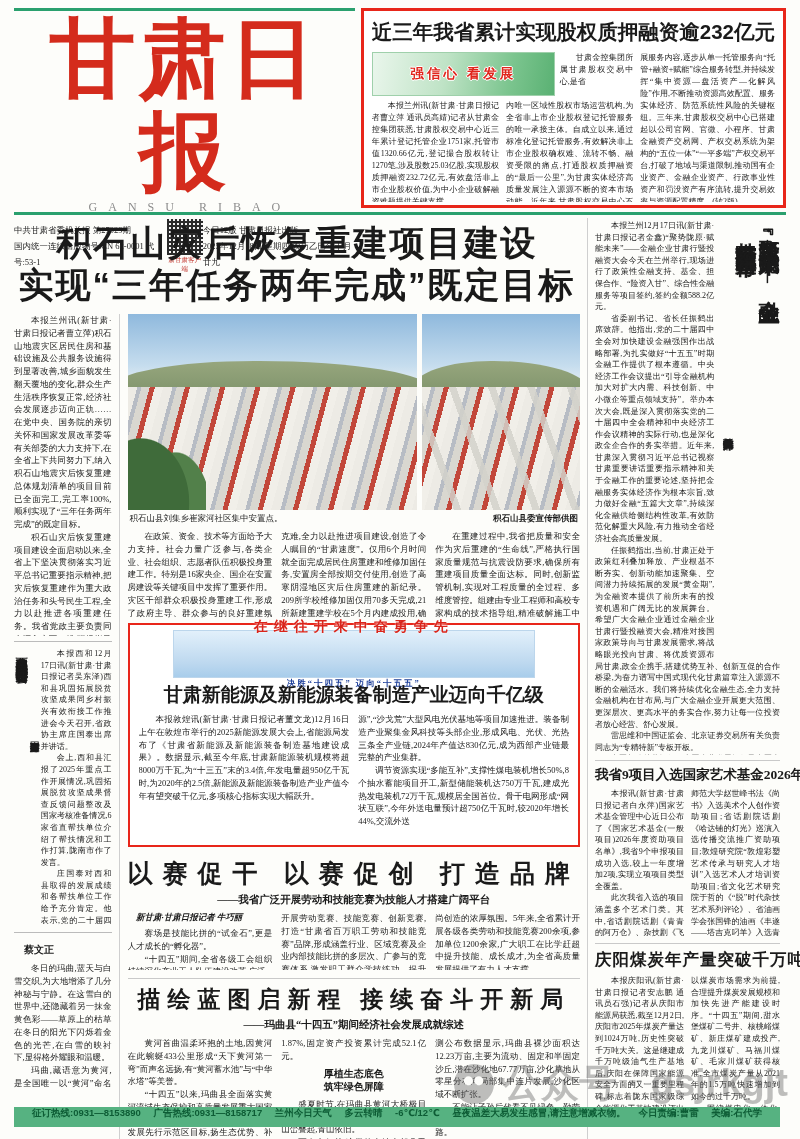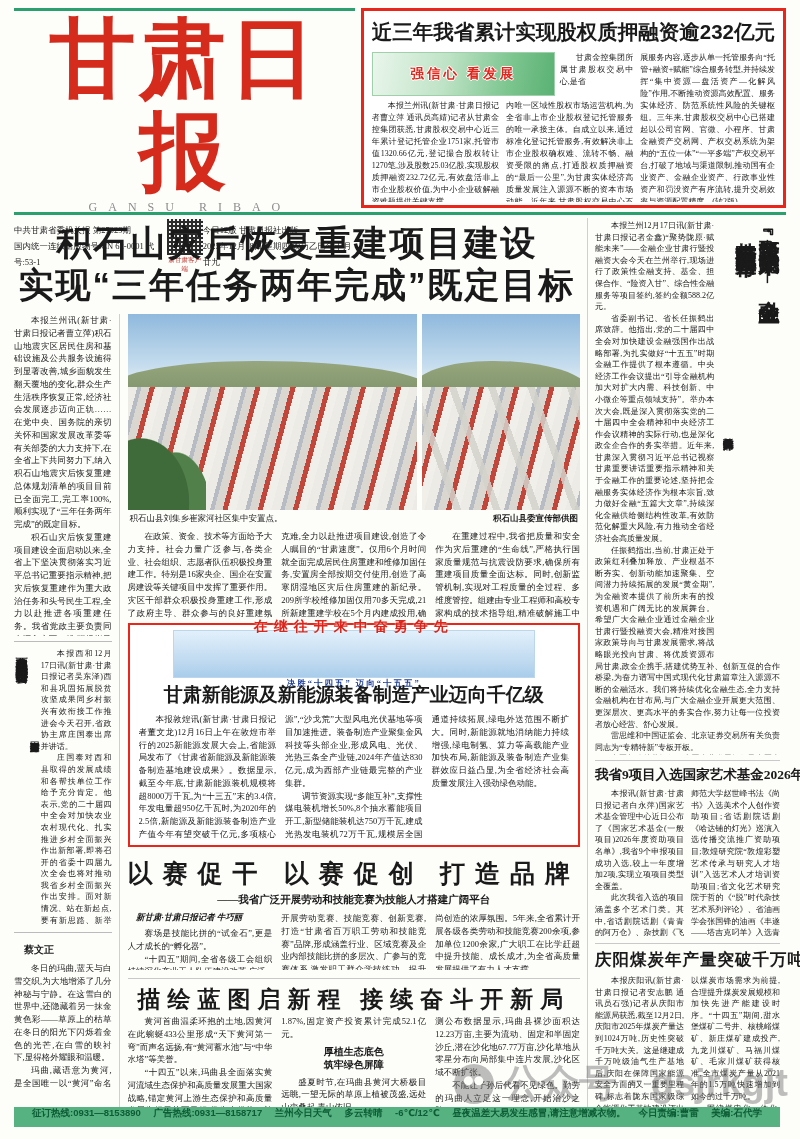--- a/index.html
+++ b/index.html
@@ -205,20 +205,21 @@
             <p class="indent">本报兰州讯(新甘肃·甘肃日报记者曹立萍)积石山地震灾区居民住房和基础设施及公共服务设施得到显著改善,城乡面貌发生翻天覆地的变化,群众生产生活秩序恢复正常,经济社会发展逐步迈向正轨……在党中央、国务院的亲切关怀和国家发展改革委等有关部委的大力支持下,在全省上下共同努力下,纳入积石山地震灾后恢复重建总体规划清单的项目目前已全面完工,完工率100%,顺利实现了“三年任务两年完成”的既定目标。</p>
             <p class="indent">积石山灾后恢复重建项目建设全面启动以来,全省上下坚决贯彻落实习近平总书记重要指示精神,把灾后恢复重建作为重大政治任务和头号民生工程,全力以赴推进各项重建任务。我省党政主要负责同志深入灾区一线,现场指导工作,协调解决项目推进中的难点堵点问题;省直相关部门组建工作专班,确保各项部署落实到位,灾区州县同步成立专责组,层层压实责任,形成上下联动、协同推进的强有力组织保障体系。坚持科学规划引领,明确重建工作实施路径。创新工作推进机制,全面实行清单化台账管理,实行周调度和挂图作战,实现对项目的精准管理。同时,持续优化审批流程,大幅压缩前期工作时间,推动项目早开工、早建设。</p>
 
           </div>
 
           <div class="xihe">
             <div class="vhead-x">西和县巩固拓展脱贫攻坚成果同乡村振兴有效衔接工作推进会召开</div>
             <div class="vbyline-x">庄国泰出席并讲话</div>
             <div class="xihe-body">
               <p class="indent">本报西和12月17日讯(新甘肃·甘肃日报记者吴东泽)西和县巩固拓展脱贫攻坚成果同乡村振兴有效衔接工作推进会今天召开,省政协主席庄国泰出席并讲话。</p>
+              <p class="indent">会上,西和县汇报了2025年重点工作开展情况,巩固拓展脱贫攻坚成果督查反馈问题整改及国家考核准备情况,6家省直帮扶单位介绍了帮扶情况和工作打算,陇南市作了发言。</p>
               <p class="indent">庄国泰对西和县取得的发展成绩和各帮扶单位工作给予充分肯定。他表示,党的二十届四中全会对加快农业农村现代化、扎实推进乡村全面振兴作出新部署,即将召开的省委十四届九次全会也将对推动我省乡村全面振兴作出安排。面对新情况、站在新起点,要有新思路、新举措、新作为,不断推动乡村全面振兴迈上新台阶。西和县发展规划要再明晰,按照省委部署要求,立足资源禀赋、因地制宜谋划未来5年乃至更长时期的工作思路、目标任务和重点举措,提升县域经济发展综合实力,不断提高农村基础设施完备度、公共服务便利度、人居环境舒适度,抓住机遇加快补齐短板弱项,富民产业发展要再加力,不断延伸产业链、提升价值链,注重开发农业的多种功能。(转2版)</p>
             </div>
           </div>
 
           <div class="essay">
             <div class="essay-byline">蔡文正</div>
             <p class="indent">冬日的玛曲,蓝天与白雪交织,为大地增添了几分神秘与宁静。在这雪白的世界中,还隐藏着另一抹金黄色彩——草原上的枯草在冬日的阳光下闪烁着金色的光芒,在白雪的映衬下,显得格外耀眼和温暖。</p>
             <p class="indent">玛曲,藏语意为黄河,是全国唯一以“黄河”命名的县,坐落于青藏高原东部边缘,地处甘、青、川三省交界,平均海拔3600米,草原面积占县域总面积的90%以上,是甘肃省主要的牧区和唯一的纯牧业县,境内畜牧、矿业、水电、旅游、藏药材、风能、太阳能等资源丰富,生态地位突出,是维系黄河中下游地区生态安全的天然屏障。这片被</p>
           </div>
         </div>
@@ -264,23 +265,20 @@
             <div class="e-head">甘肃新能源及新能源装备制造产业迈向千亿级</div>
             <div class="threecol energy-cols">
               <div class="col">
                 <p class="indent">本报敦煌讯(新甘肃·甘肃日报记者董文龙)12月16日上午在敦煌市举行的2025新能源发展大会上,省能源局发布了《甘肃省新能源及新能源装备制造基地建设成果》。数据显示,截至今年底,甘肃新能源装机规模将超8000万千瓦,为“十三五”末的3.4倍,年发电量超950亿千瓦时,为2020年的2.5倍,新能源及新能源装备制造产业产值今年有望突破千亿元,多项核心指标实现大幅跃升。</p>
 
               </div>
               <div class="col">
                 <p>源”,“沙戈荒”大型风电光伏基地等项目加速推进。装备制造产业聚集金风科技等头部企业,形成风电、光伏、光热三条全产业链,2024年产值达830亿元,成为西部产业链最完整的产业集群。</p>
                 <p class="indent">调节资源实现“多能互补”,支撑性煤电装机增长50%,8个抽水蓄能项目开工,新型储能装机达750万千瓦,建成光热发电装机72万千瓦,规模居全国首位。骨干电网形成“网状互联”,今年外送电量预计超750亿千瓦时,较2020年增长44%,交流外送</p>
               </div>
-              <div class="col">
-                <p>通道持续拓展,绿电外送范围不断扩大。同时,新能源就地消纳能力持续增强,绿电制氢、算力等高载能产业加快布局,新能源及装备制造产业集群效应日益凸显,为全省经济社会高质量发展注入强劲绿色动能。</p>
-              </div>
             </div>
           </div>
 
           <div class="contest">
             <div class="c-head">以赛促干 以赛促创 打造品牌</div>
             <div class="c-sub">——我省广泛开展劳动和技能竞赛为技能人才搭建广阔平台</div>
             <div class="threecol contest-cols">
               <div class="col">
                 <div class="c-byline">新甘肃·甘肃日报记者 牛巧丽</div>
                 <p class="indent">赛场是技能比拼的“试金石”,更是人才成长的“孵化器”。</p>
@@ -290,20 +288,21 @@
                 <p>开展劳动竞赛、技能竞赛、创新竞赛,打造“甘肃省百万职工劳动和技能竞赛”品牌,形成涵盖行业、区域竞赛及企业内部技能比拼的多层次、广参与的竞赛体系,激发职工群众学技练功、提升素质、创新创造的热情,营造尊重技能、崇</p>
               </div>
               <div class="col">
                 <p>尚创造的浓厚氛围。5年来,全省累计开展各级各类劳动和技能竞赛200余项,参加单位1200余家,广大职工在比学赶超中提升技能、成长成才,为全省高质量发展提供了有力人才支撑。</p>
               </div>
             </div>
           </div>
 
           <div class="maqu">
             <div class="m-head">描绘蓝图启新程 接续奋斗开新局</div>
+            <div class="m-sub">——玛曲县“十四五”期间经济社会发展成就综述</div>
             <div class="threecol maqu-cols">
               <div class="col">
                 <p class="indent">黄河首曲温柔环抱的土地,因黄河在此蜿蜒433公里形成“天下黄河第一弯”而声名远扬,有“黄河蓄水池”与“中华水塔”等美誉。</p>
                 <p class="indent">“十四五”以来,玛曲县全面落实黄河流域生态保护和高质量发展重大国家战略,锚定黄河上游生态保护和高质量发展先行示范区目标,扬生态优势、补基础短板、强产业根基、增民生福祉,在高原大地上书写了一份无愧时代、不负人民的优异答卷。“十四五”末,全县地区生产总值预计达23.05亿元,较“十三五”增长1.65亿元,年均增长</p>
               </div>
               <div class="col">
                 <p>1.87%,固定资产投资累计完成52.1亿元。</p>
                 <div class="subhead">
                   <div>厚植生态底色</div>
                   <div>筑牢绿色屏障</div>

